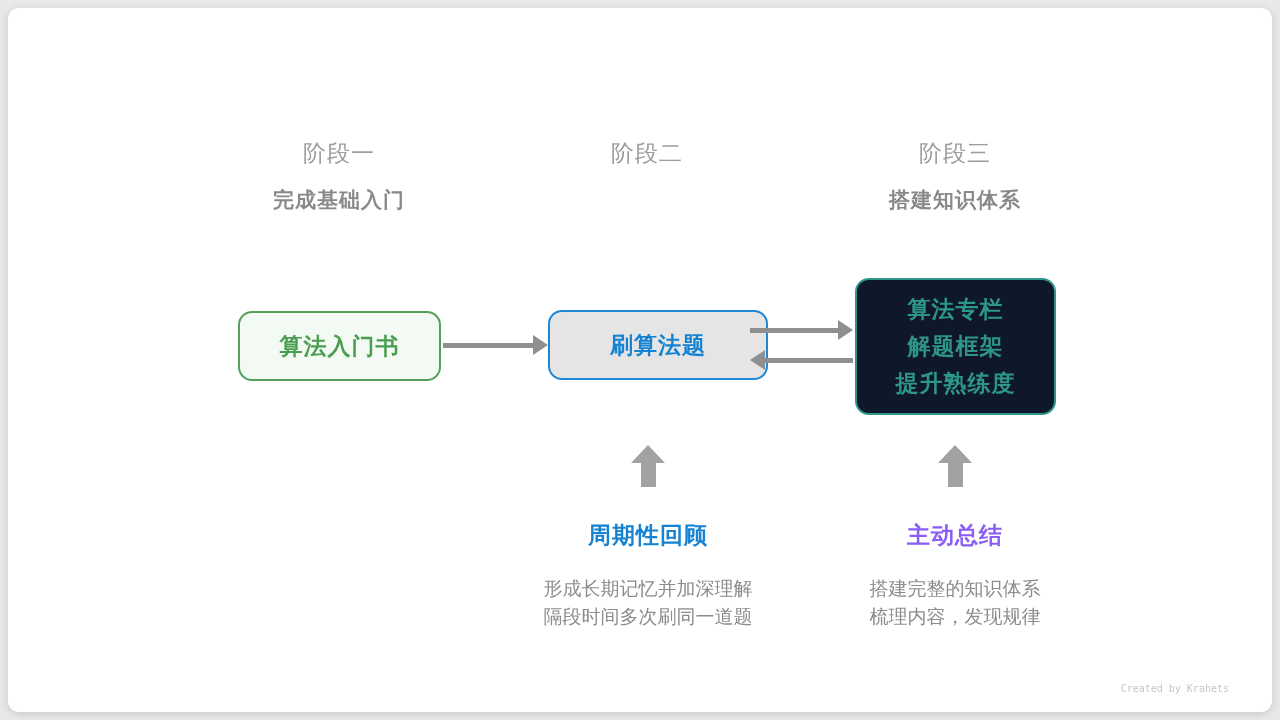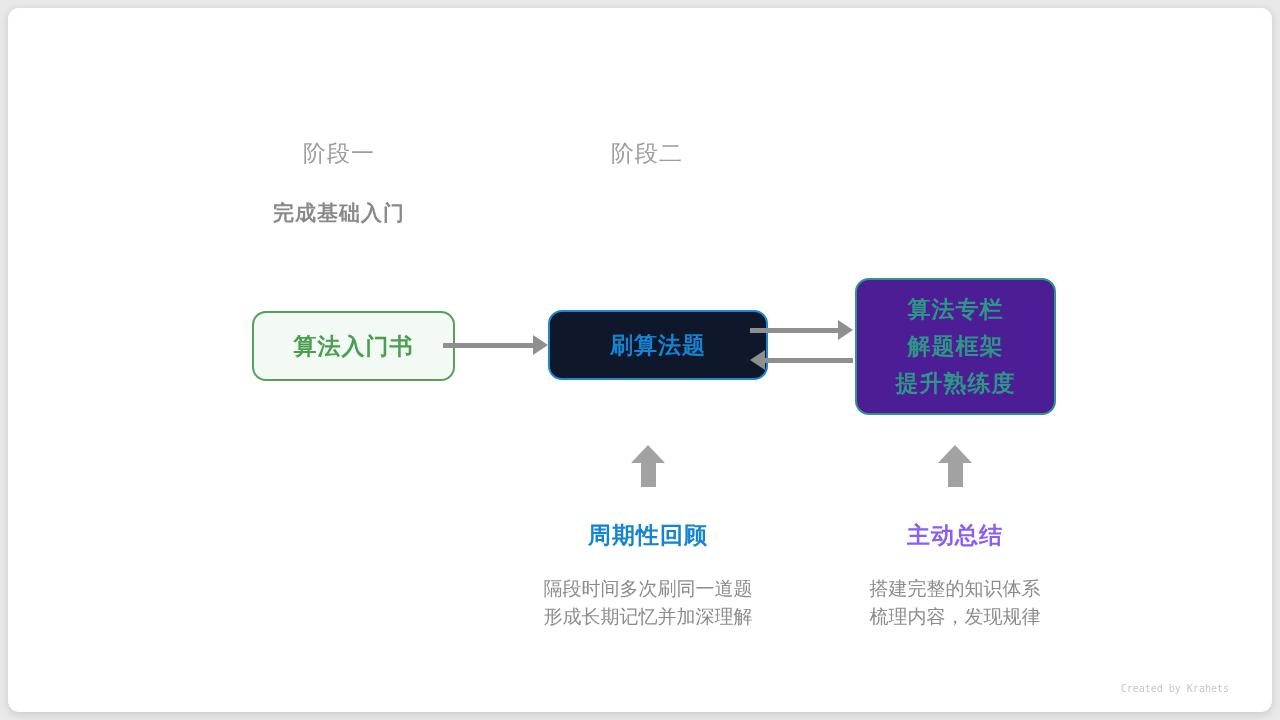--- a/index.html
+++ b/index.html
@@ -29,21 +29,21 @@
     width: 320px;
     text-align: center;
   }
   .stage-label {
     font-size: 23px;
     color: #9d9d9d;
     font-weight: 400;
     letter-spacing: 1px;
   }
   .stage-subtitle {
-    margin-top: 30px;
+    margin-top: 17px;
     font-size: 21px;
     color: #898989;
     font-weight: 700;
     letter-spacing: 1px;
     text-align: center;
   }
   .node {
     position: absolute;
     box-sizing: border-box;
     border-radius: 14px;
@@ -52,30 +52,30 @@
     display: flex;
     flex-direction: column;
     align-items: center;
     justify-content: center;
     font-size: 23px;
     font-weight: 700;
     letter-spacing: 1px;
     line-height: 37px;
   }
   .node-1 {
-    left: 244px; top: 303px; width: 203px; height: 70px;
+    left: 230px; top: 303px; width: 203px; height: 70px;
     border-color: #57a05c; background: #f3f9f3; color: #4a9e50;
   }
   .node-2 {
     left: 540px; top: 302px; width: 220px; height: 70px;
-    border-color: #1e88d7; background: #0f172a; color: #1583d2; text-align: right;
+    border-color: #1e88d7; background: #e5e5e5; color: #1583d2; text-align: right;
   }
   .node-3 {
     left: 847px; top: 270px; width: 201px; height: 137px;
-    border-color: #2e9688; background: #4c1d95; color: #2d9687;
+    border-color: #2e9688; background: #0f172a; color: #2d9687;
   }
   .h-arrow {
     position: absolute;
     display: flex;
     align-items: center;
     height: 20px;
   }
   .h-arrow .line {
     flex: 1;
     height: 5px;
@@ -150,20 +150,24 @@
 <div class="stage-bg">
   <div class="card">
 
     <div class="stage-col" style="left:171px; top:130px;">
       <div class="stage-label">阶段一</div>
       <div class="stage-subtitle">完成基础入门</div>
     </div>
     <div class="stage-col" style="left:479px; top:130px;">
       <div class="stage-label">阶段二</div>
     </div>
+    <div class="stage-col" style="left:787px; top:130px;">
+      <div class="stage-label">阶段三</div>
+      <div class="stage-subtitle">搭建知识体系</div>
+    </div>
 
     <div class="node node-1">
       <div>算法入门书</div>
     </div>
     <div class="node node-2">
       <div>刷算法题</div>
     </div>
     <div class="node node-3">
       <div>算法专栏</div>
       <div>解题框架</div>
@@ -188,22 +192,22 @@
       <div class="stem"></div>
     </div>
     <div class="up-arrow up-arrow-right">
       <div class="tri"></div>
       <div class="stem"></div>
     </div>
 
     <div class="annotation annotation-mid">
       <div class="annotation-title annotation-title-blue">周期性回顾</div>
       <div class="annotation-desc">
+        <div>形成长期记忆并加深理解</div>
         <div>隔段时间多次刷同一道题</div>
-        <div>形成长期记忆并加深理解</div>
       </div>
     </div>
     <div class="annotation annotation-right">
       <div class="annotation-title annotation-title-teal">主动总结</div>
       <div class="annotation-desc">
         <div>搭建完整的知识体系</div>
         <div>梳理内容，发现规律</div>
       </div>
     </div>
 

